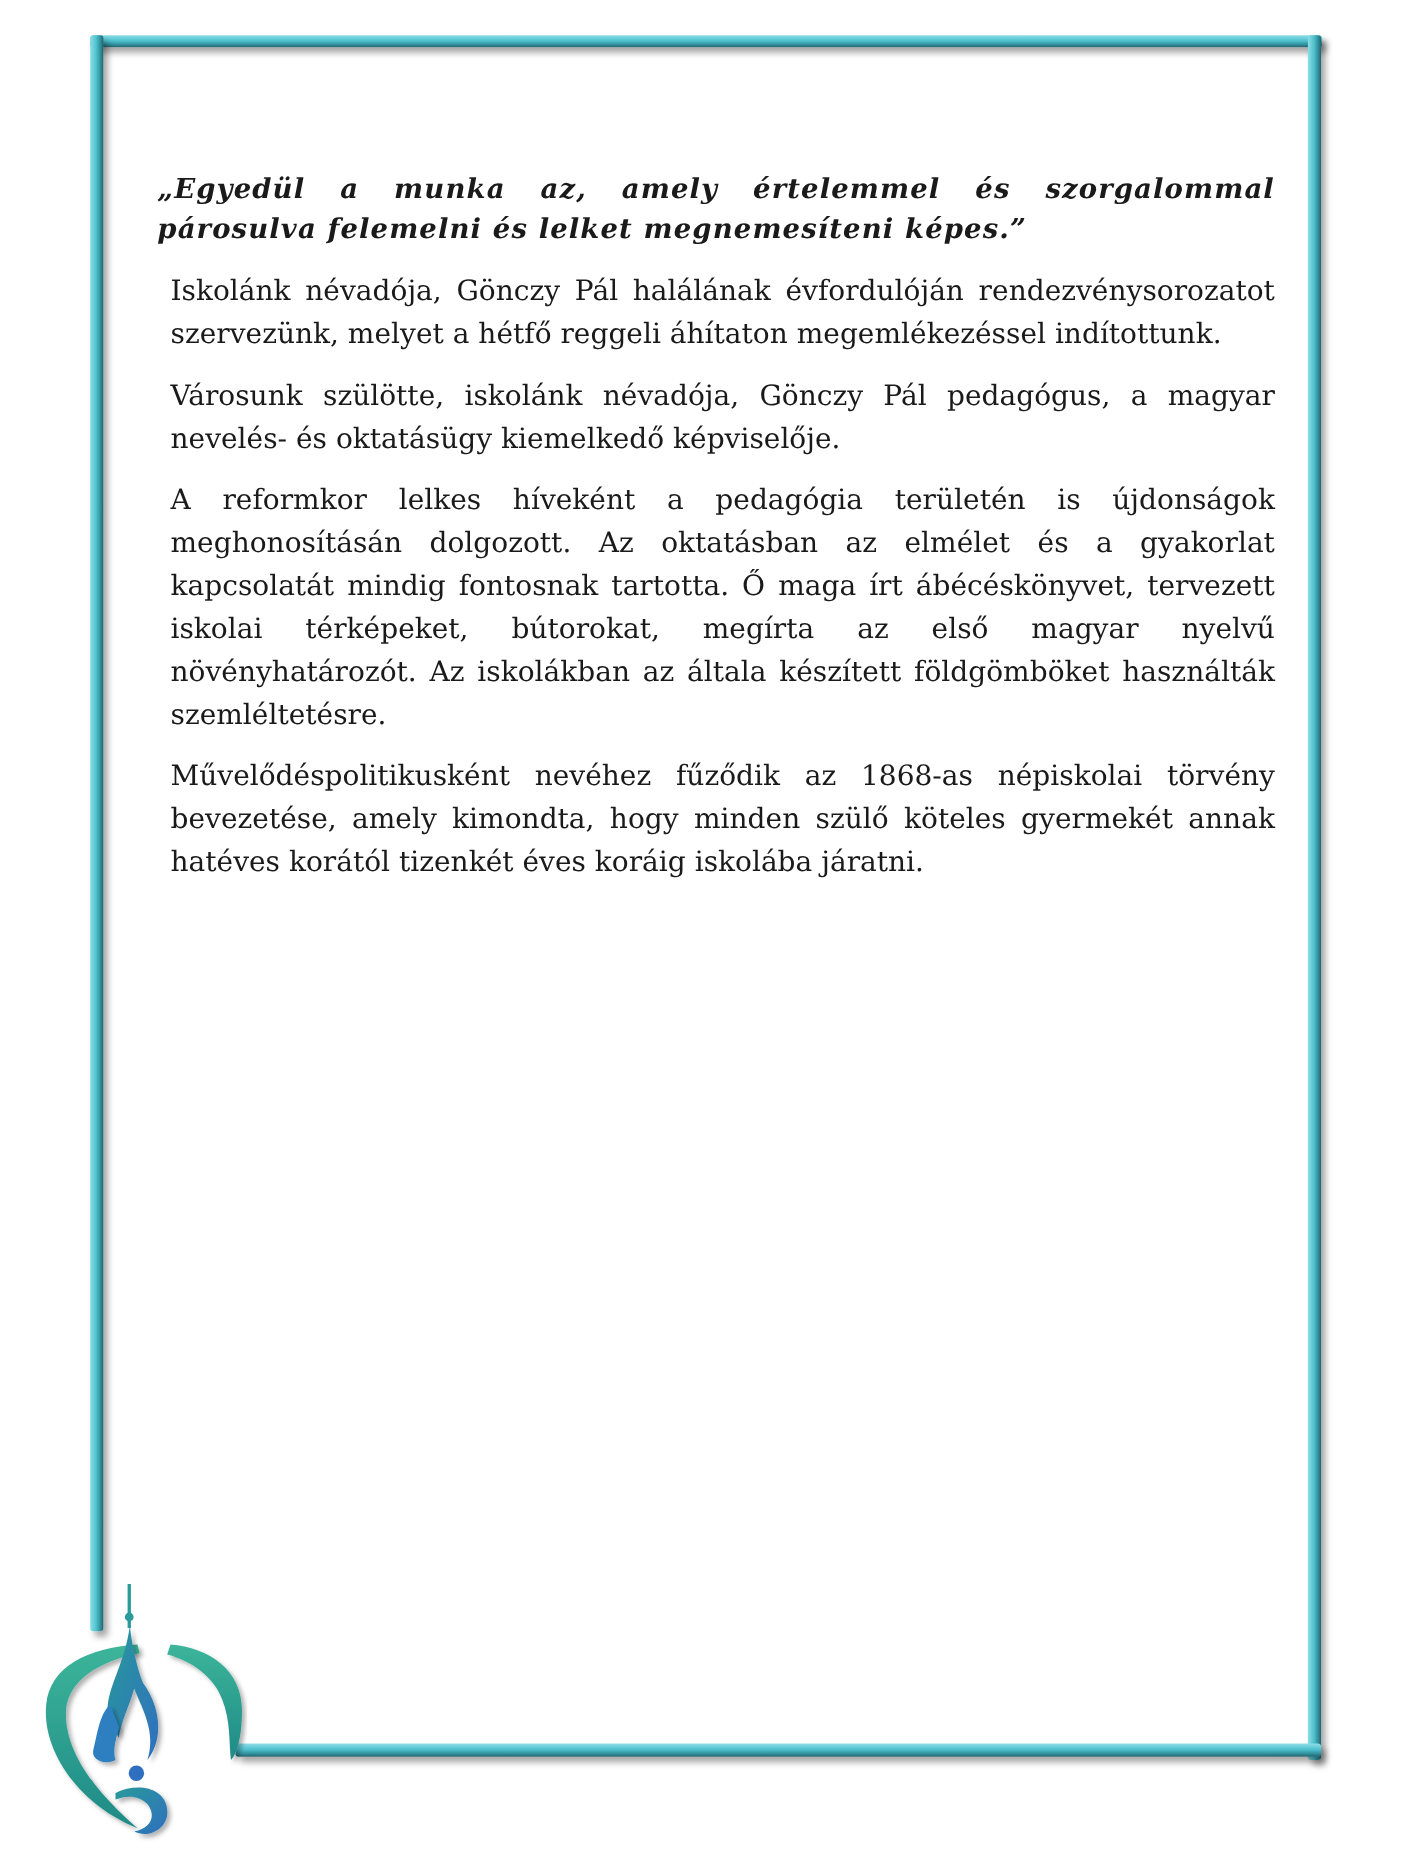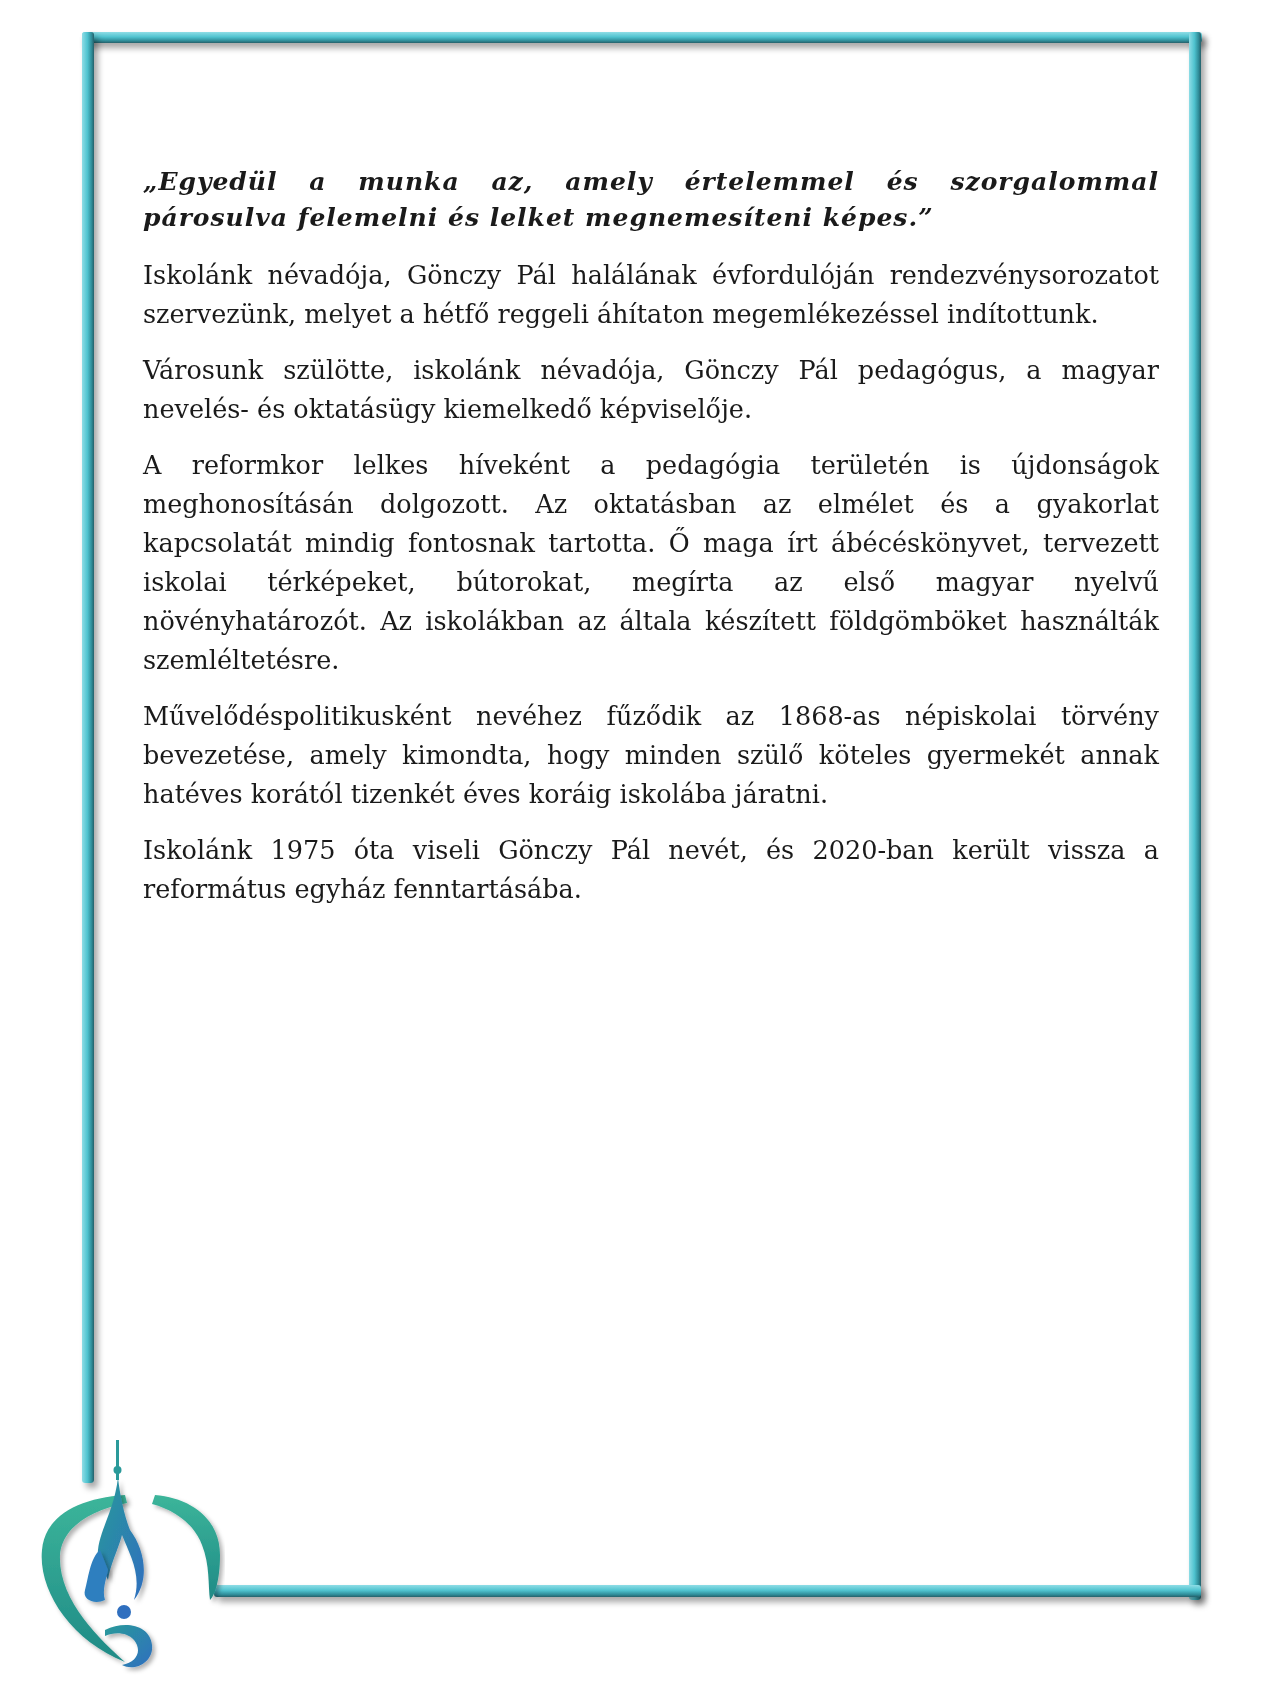--- a/index.html
+++ b/index.html
@@ -32,28 +32,28 @@
       width: 1016px;
     }
     .quote {
       font-family: "DejaVu Serif", serif;
       font-style: italic;
       font-weight: bold;
       font-size: 25px;
       line-height: 36px;
       text-align: justify;
       letter-spacing: 1px;
-      margin: 14px 0 20px 0;
+      margin: 4px 0 20px 0;
     }
     .para {
       font-family: "DejaVu Serif", serif;
       font-size: 25.5px;
       line-height: 39px;
       text-align: justify;
-      margin: 0 0 17px 0;
+      margin: 0 0 17px 12px;
     }
     #logo {
       position: absolute;
       left: 30px;
       top: 1440px;
       width: 195px;
       height: 235px;
     }
   </style>
 </head>
@@ -65,21 +65,20 @@
   <div id="frame-bottom" class="frame-bar"></div>
   <div id="frame-left" class="frame-bar frame-v"></div>
 </div>
 
 <div id="content">
   <p class="quote">„Egyedül a munka az, amely értelemmel és szorgalommal párosulva felemelni és lelket megnemesíteni képes.”</p>
   <p class="para">Iskolánk névadója, Gönczy Pál halálának évfordulóján rendezvénysorozatot szervezünk, melyet a hétfő reggeli áhítaton megemlékezéssel indítottunk.</p>
   <p class="para">Városunk szülötte, iskolánk névadója, Gönczy Pál pedagógus, a magyar nevelés- és oktatásügy kiemelkedő képviselője.</p>
   <p class="para">A reformkor lelkes híveként a pedagógia területén is újdonságok meghonosításán dolgozott. Az oktatásban az elmélet és a gyakorlat kapcsolatát mindig fontosnak tartotta. Ő maga írt ábécéskönyvet, tervezett iskolai térképeket, bútorokat, megírta az első magyar nyelvű növényhatározót. Az iskolákban az általa készített földgömböket használták szemléltetésre.</p>
   <p class="para">Művelődéspolitikusként nevéhez fűződik az 1868-as népiskolai törvény bevezetése, amely kimondta, hogy minden szülő köteles gyermekét annak hatéves korától tizenkét éves koráig iskolába járatni.</p>
-  <p class="para">Iskolánk 1975 óta viseli Gönczy Pál nevét, és 2020-ban került vissza a református egyház fenntartásába.</p>
 </div>
 
 <div id="logo">
   <svg width="195" height="235" viewBox="0 0 195 235">
     <defs>
       <linearGradient id="gGreen" x1="0" y1="0" x2="0" y2="1">
         <stop offset="0" stop-color="#3cb59a"></stop>
         <stop offset="1" stop-color="#1f8a86"></stop>
       </linearGradient>
       <linearGradient id="gBlue" x1="0" y1="0" x2="1" y2="1">

